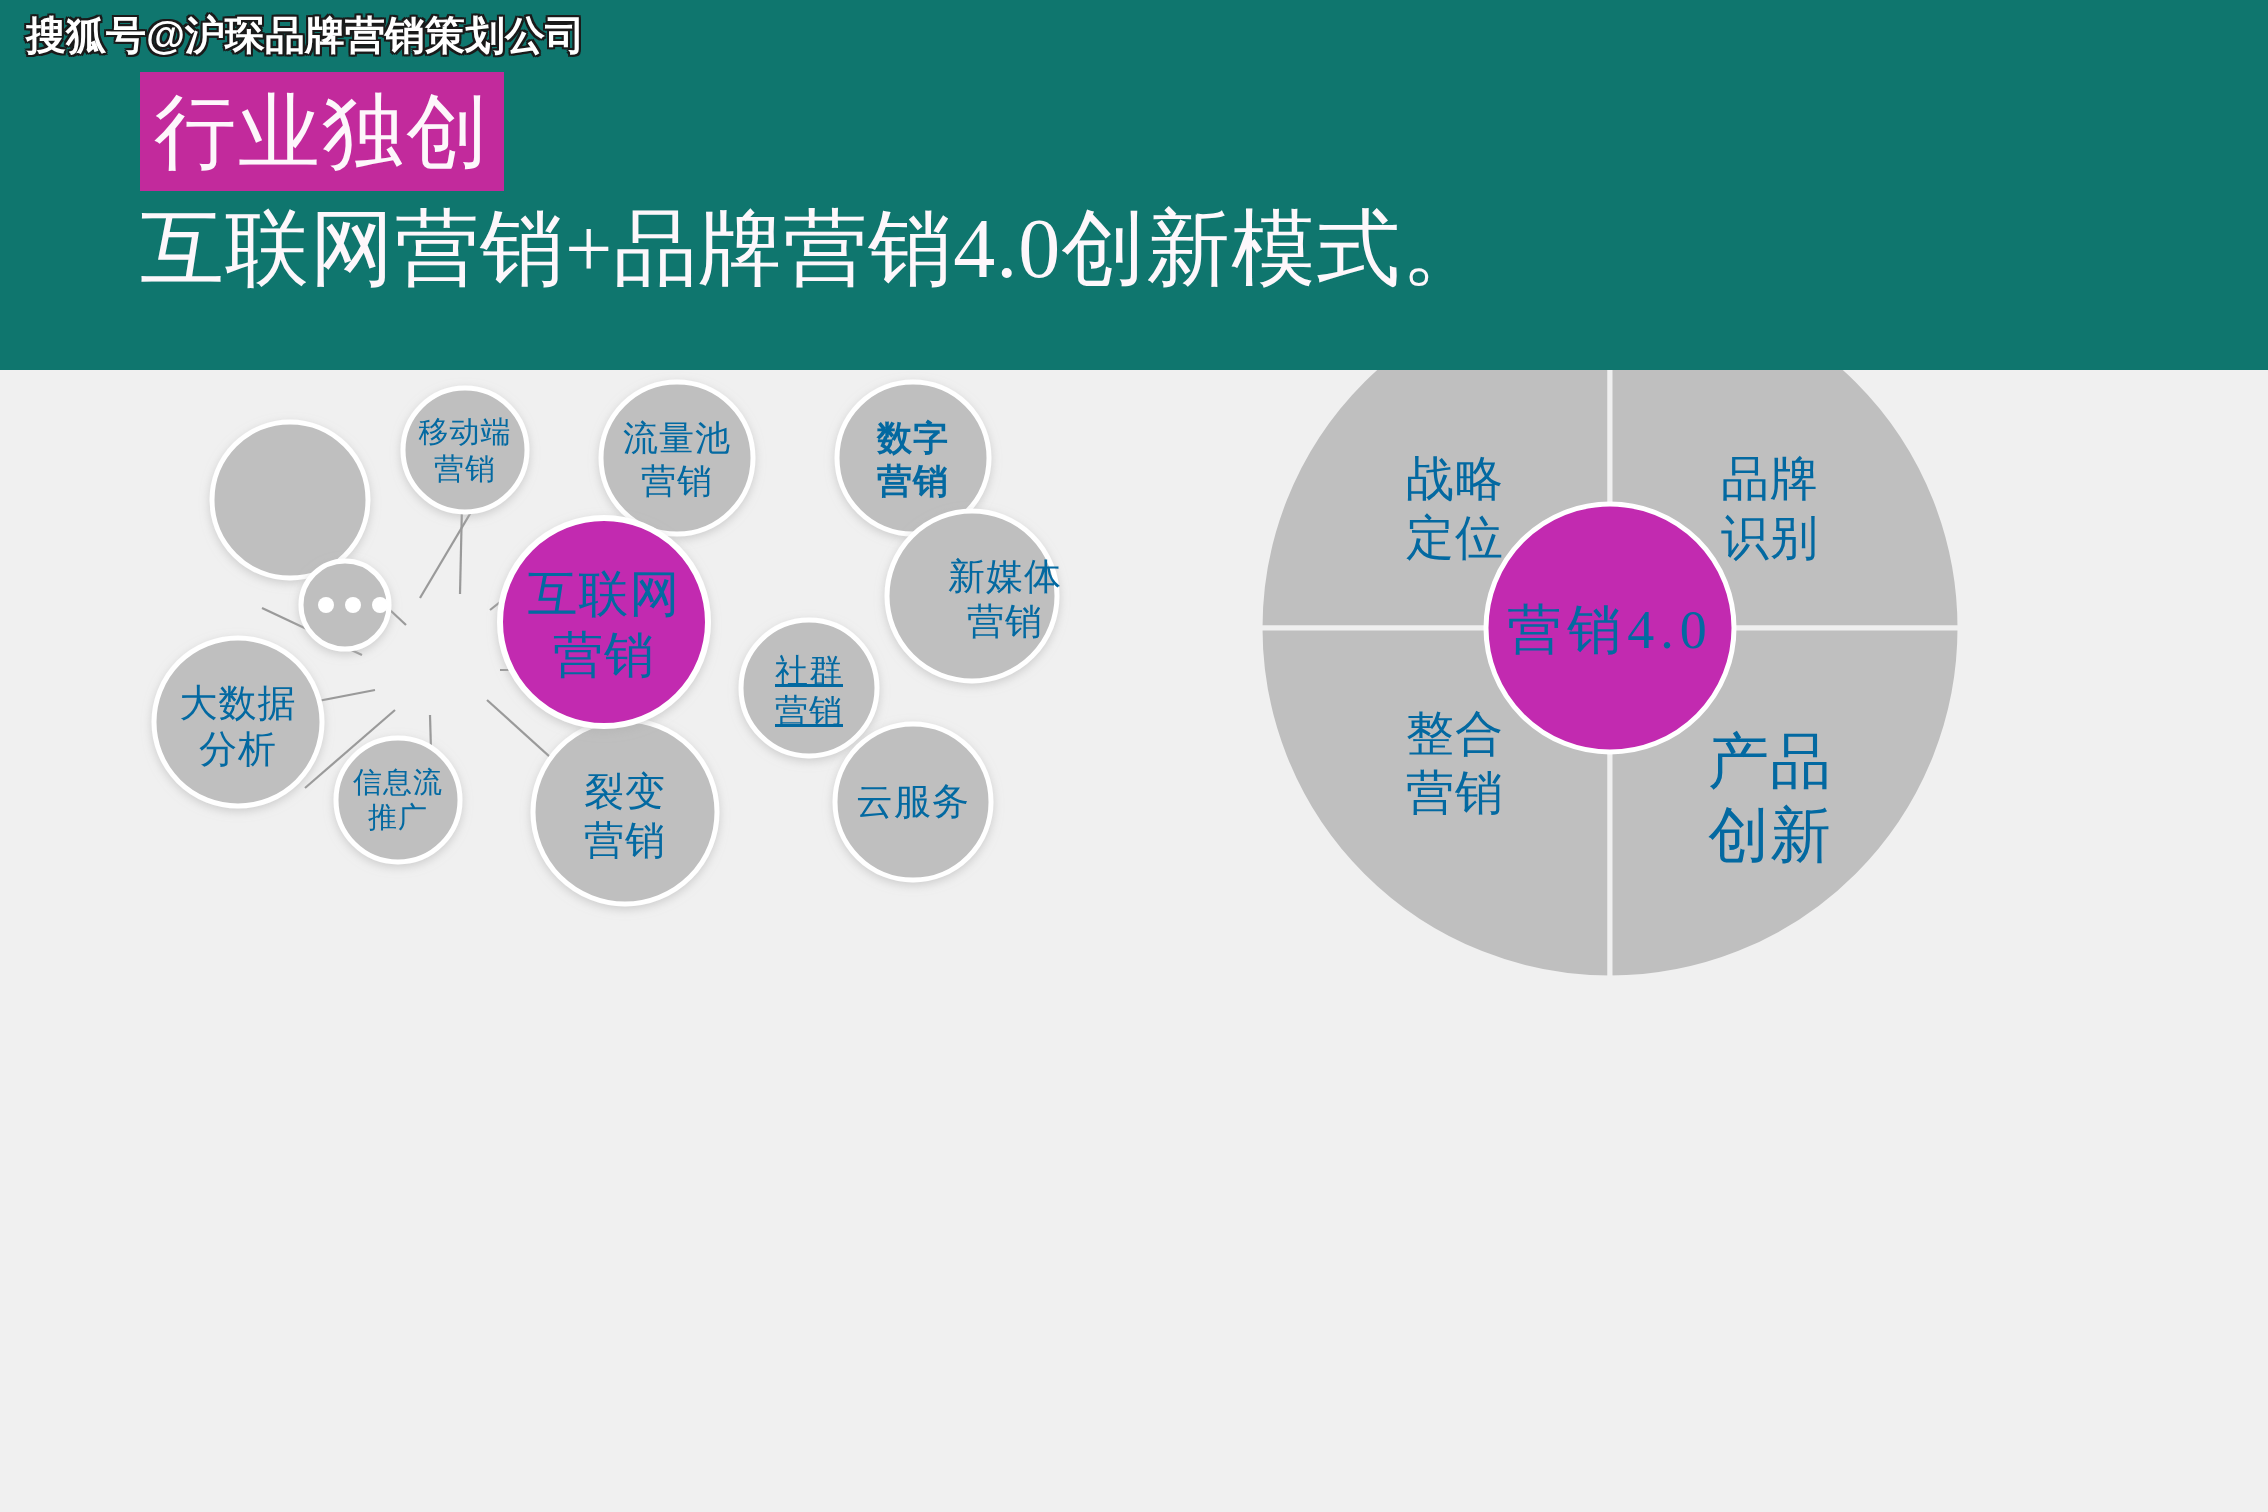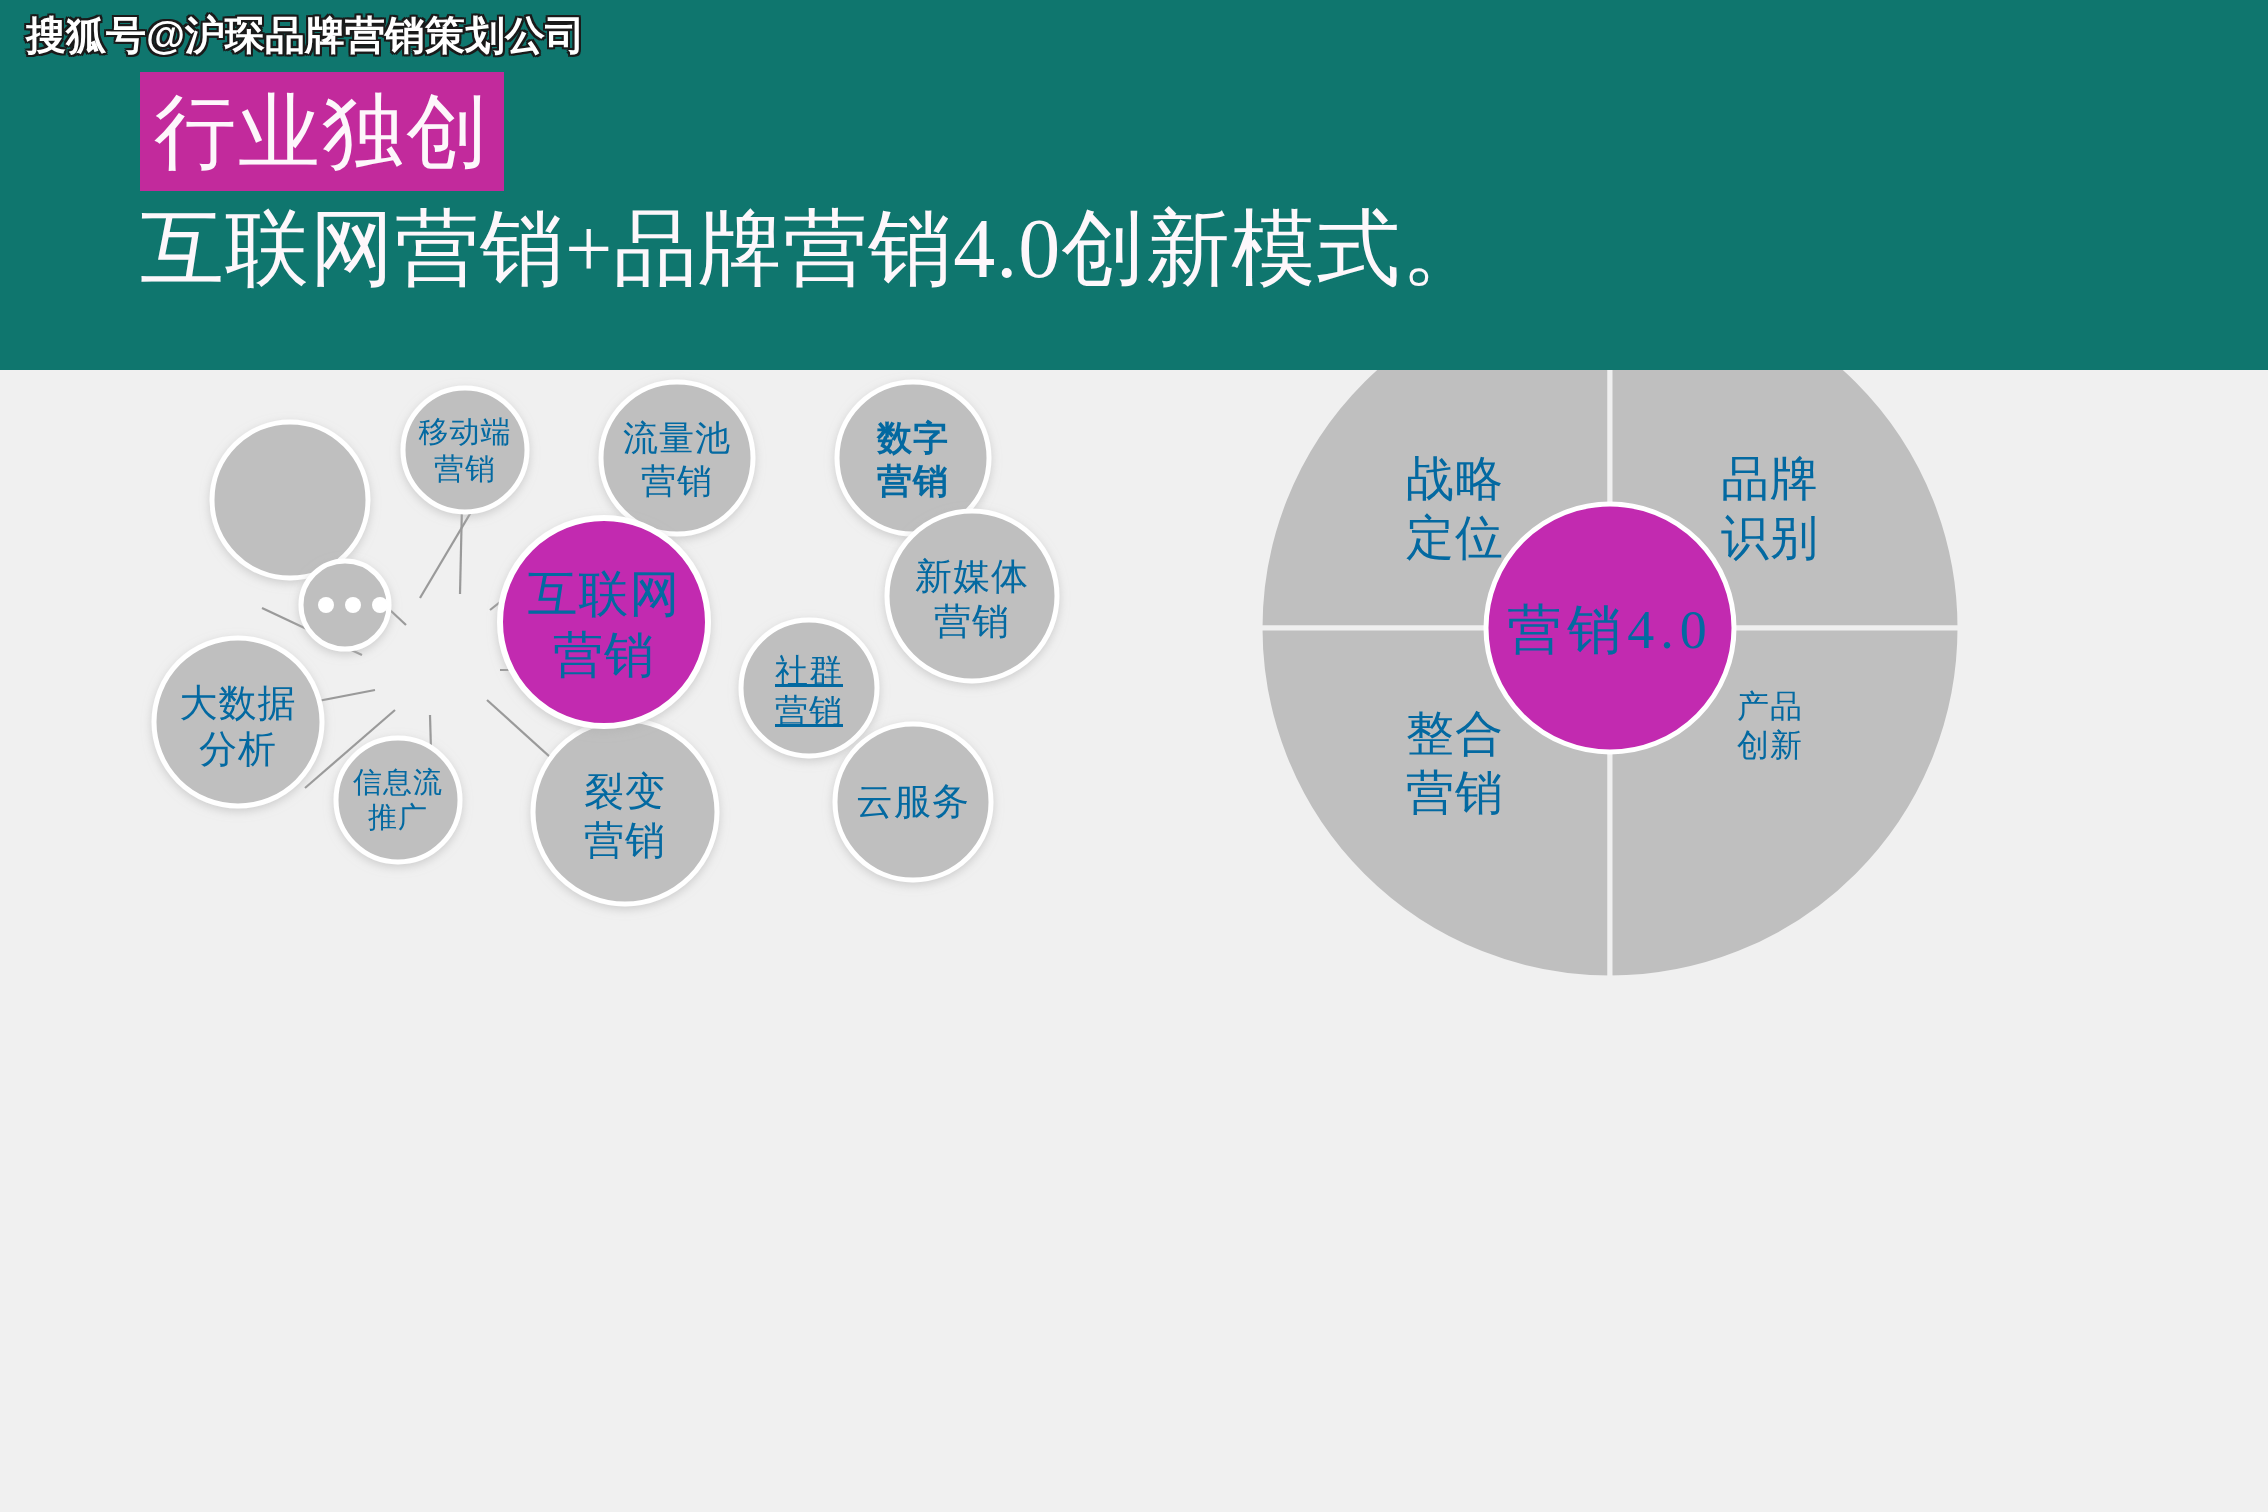--- a/index.html
+++ b/index.html
@@ -139,21 +139,21 @@
 
   <div class="node-label" style="left:385px;top:44px;width:160px;font-size:30px;">移动端
 营销</div>
 
   <div class="node-label" style="left:587px;top:48px;width:180px;font-size:35px;">流量池
 营销</div>
 
   <div class="node-label" style="left:823px;top:48px;width:180px;font-size:35px;font-weight:bold;">数字
 营销</div>
 
-  <div class="node-label" style="left:877px;top:184px;width:190px;font-size:37px;">新媒体
+  <div class="node-label" style="left:910px;top:184px;width:190px;font-size:37px;">新媒体
 营销</div>
 
   <div class="node-label" style="left:724px;top:281px;width:170px;font-size:33px;text-decoration:underline;">社群
 营销</div>
 
   <div class="node-label" style="left:823px;top:409px;width:180px;font-size:37px;">云服务</div>
 
   <div class="node-label" style="left:530px;top:398px;width:190px;font-size:40px;">裂变
 营销</div>
 
@@ -174,18 +174,18 @@
 
   <div class="node-label" style="left:1355px;top:80px;width:200px;font-size:48px;">战略
 定位</div>
 
   <div class="node-label" style="left:1670px;top:80px;width:200px;font-size:48px;">品牌
 识别</div>
 
   <div class="node-label" style="left:1355px;top:335px;width:200px;font-size:48px;">整合
 营销</div>
 
-  <div class="node-label" style="left:1670px;top:317px;width:200px;font-size:32px;">产品
+  <div class="node-label" style="left:1670px;top:355px;width:200px;font-size:61px;">产品
 创新</div>
 
   <div class="node-label" style="left:1450px;top:228px;width:320px;font-size:54px;letter-spacing:6px;">营销4.0</div>
 
 </div>
 
 </body></html>

